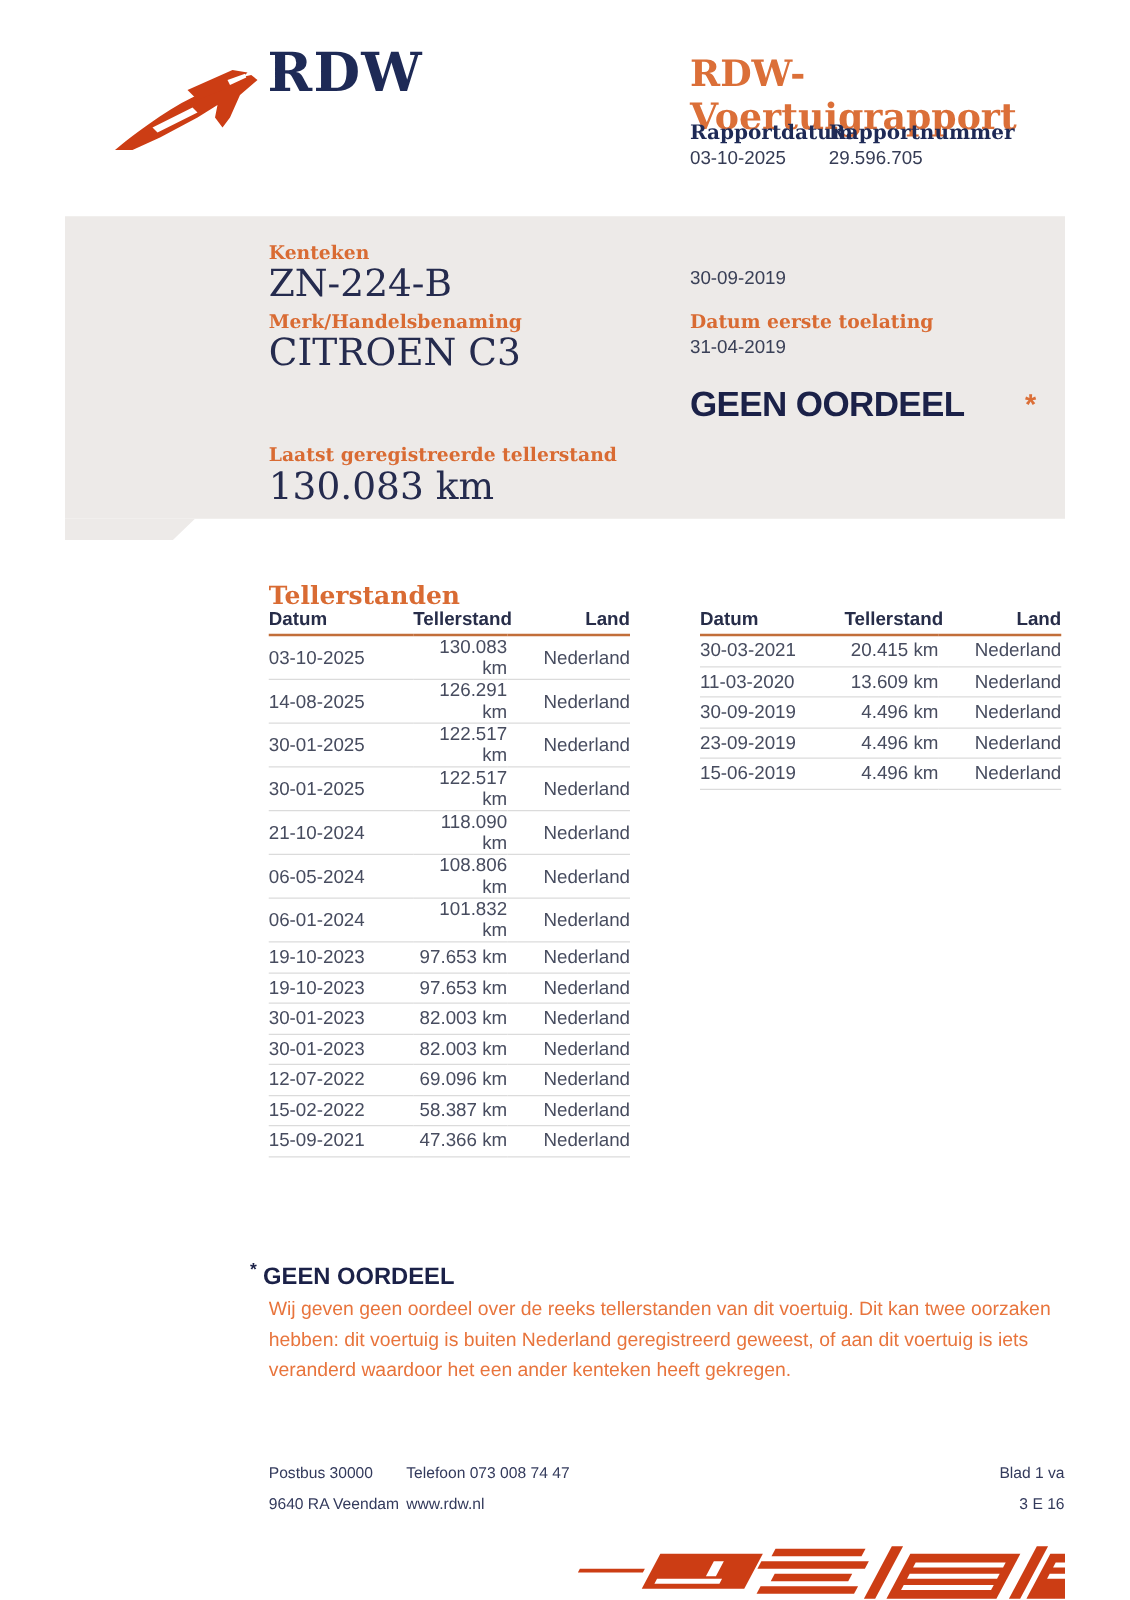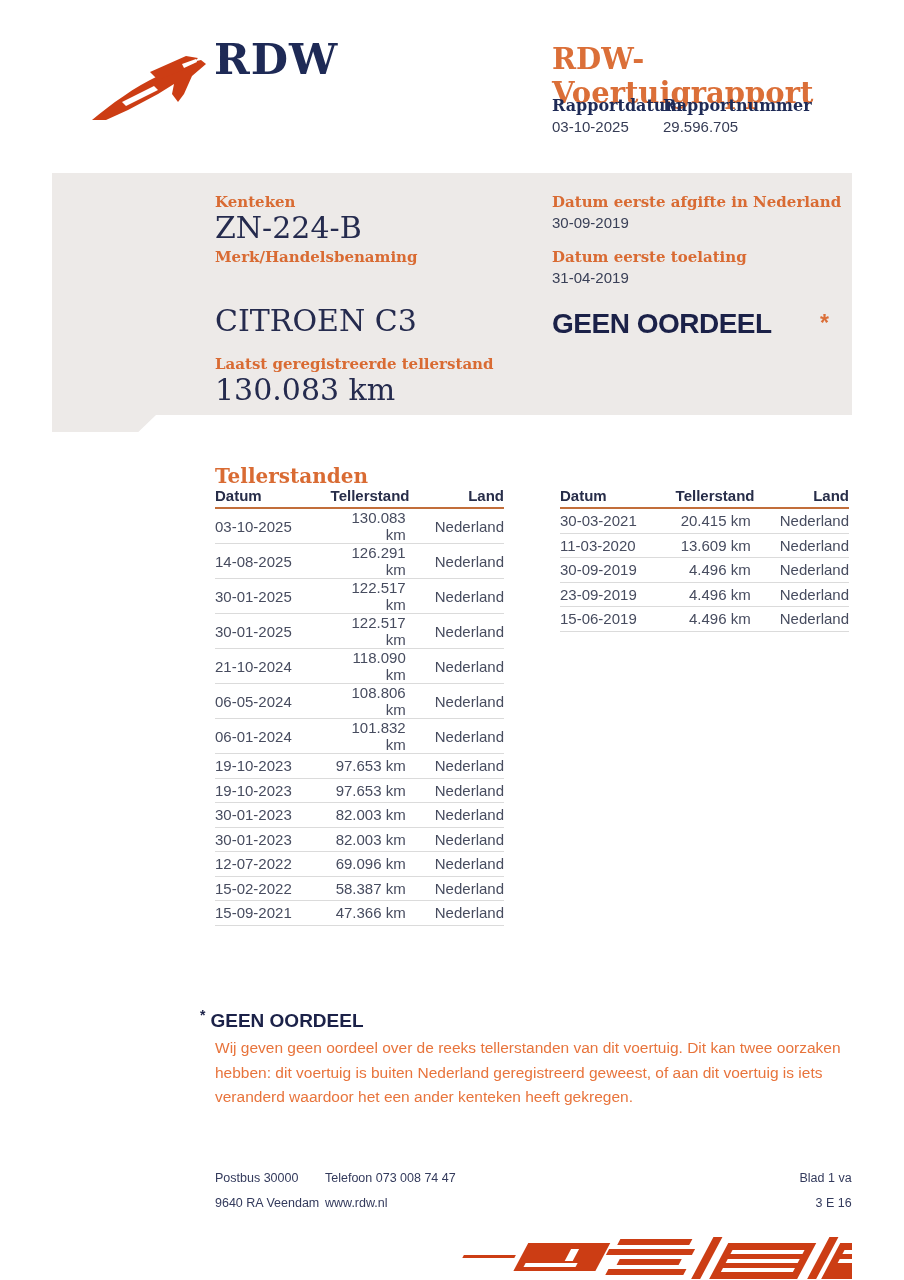--- a/index.html
+++ b/index.html
@@ -71,25 +71,24 @@
   <div class="abs meta-label mcol2 serif">Rapportnummer</div>
   <div class="abs meta-val mcol1">03-10-2025</div>
   <div class="abs meta-val mcol2">29.596.705</div>
 
   <div class="abs panel"></div>
   <div class="abs panel-notch"></div>
 
   <div class="abs flabel serif" style="left:163px;top:193px;">Kenteken</div>
   <div class="abs fvalue serif" style="left:163px;top:210px;">ZN-224-B</div>
   <div class="abs flabel serif" style="left:163px;top:248px;">Merk/Handelsbenaming</div>
-  <div class="abs fvalue serif" style="left:163px;top:265px;margin-top:38px;">CITROEN C3</div>
+  <div class="abs fvalue serif" style="left:163px;top:265px;">CITROEN C3</div>
   <div class="abs flabel serif" style="left:163px;top:355px;">Laatst geregistreerde tellerstand</div>
   <div class="abs fvalue serif" style="left:163px;top:372px;">130.083 km</div>
 
-  <div class="abs flabel serif" style="left:500px;top:193px;">Datum eerste afgifte in Nederland</div>
   <div class="abs svalue" style="left:500px;top:214px;">30-09-2019</div>
   <div class="abs flabel serif" style="left:500px;top:248px;">Datum eerste toelating</div>
   <div class="abs svalue" style="left:500px;top:269px;">31-04-2019</div>
 
   <div class="abs verdict" style="left:500px;top:308px;">GEEN OORDEEL</div>
   <div class="abs verdict-star" style="left:768px;top:310px;">*</div>
 
   <div class="abs section-head serif">Tellerstanden</div>
 
   <table class="abs odo tbl-left">

